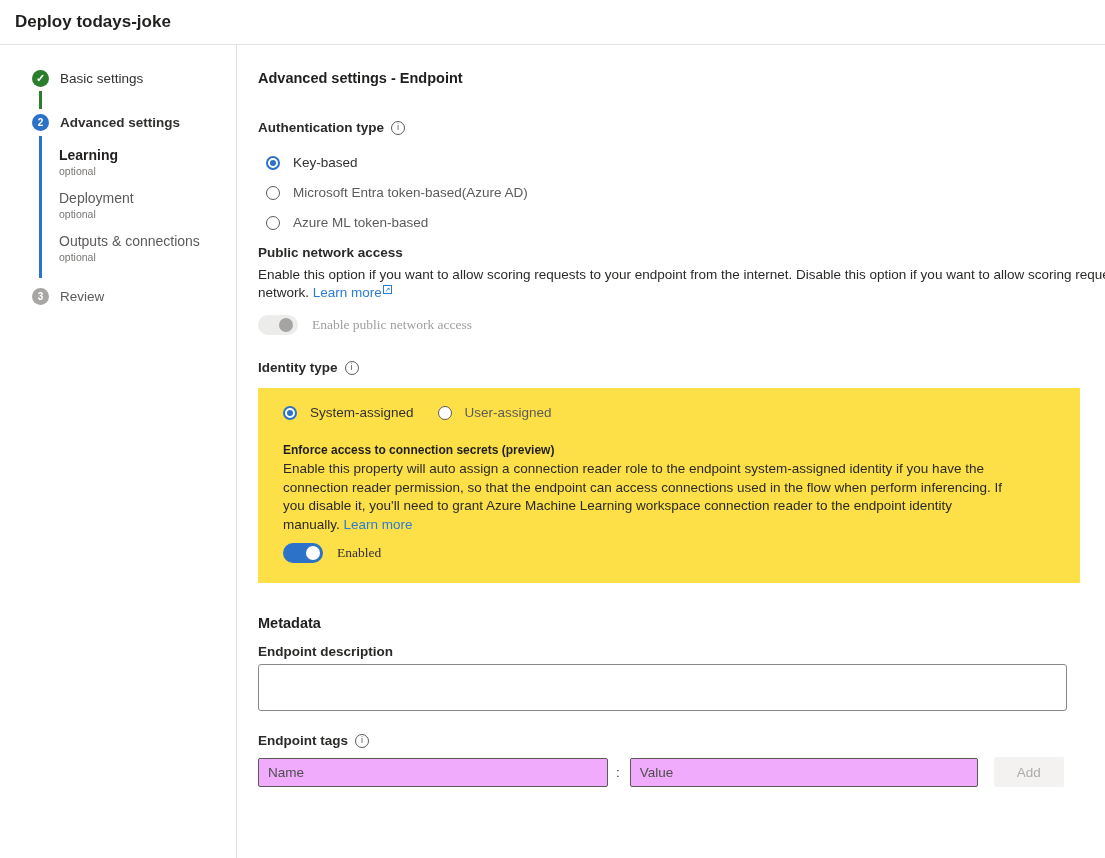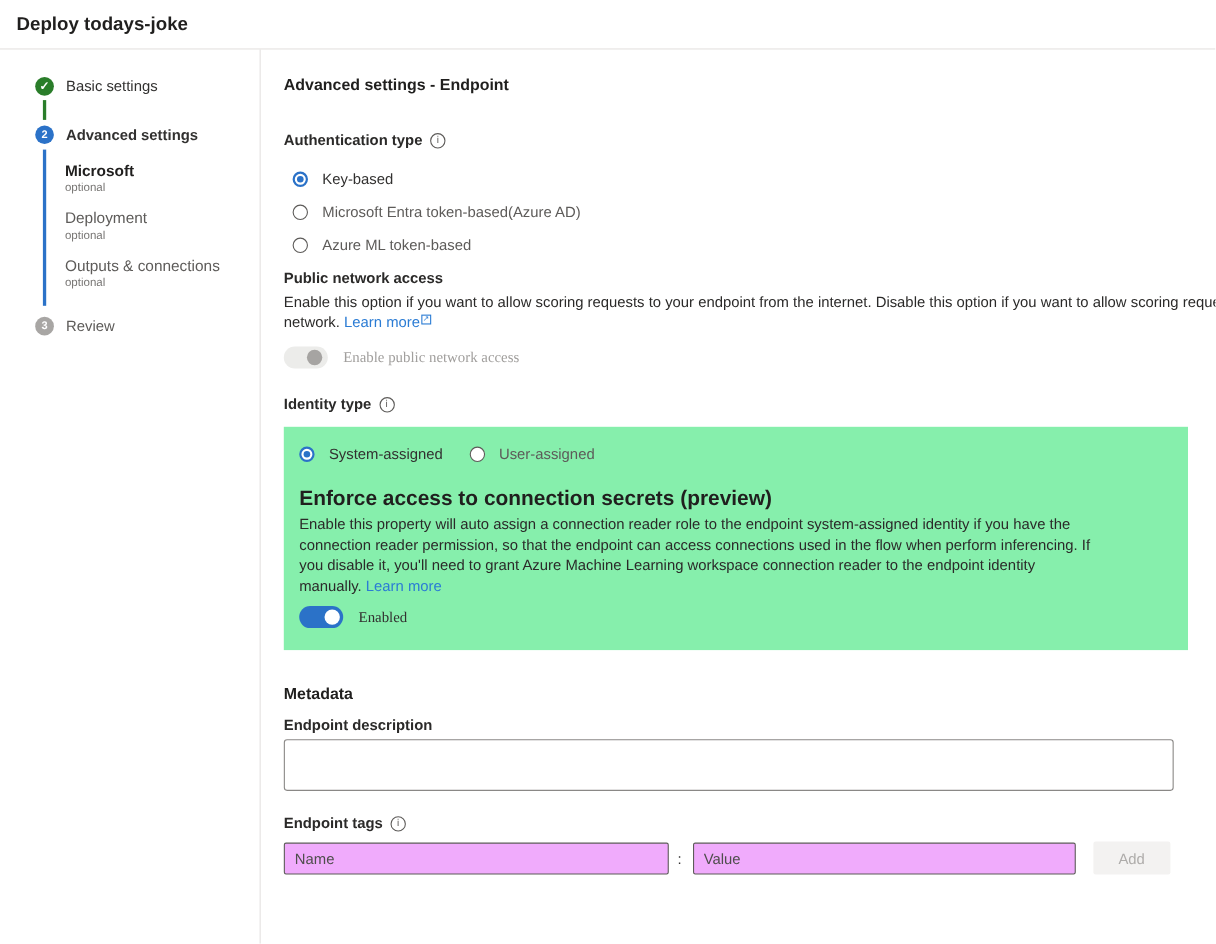--- a/index.html
+++ b/index.html
@@ -68,24 +68,24 @@
   .toggle { width:40px; height:20px; border-radius:10px; position:relative; flex:none; cursor:pointer; }
   .toggle .knob { width:14px; height:14px; border-radius:50%; position:absolute; top:3px; }
   .toggle.on { background:#2b72c8; }
   .toggle.on .knob { right:3px; background:#fff; }
   .toggle.disabled { background:#ececea; cursor:default; }
   .toggle.disabled .knob { right:5px; background:#a6a4a2; }
   .toggle-label { color:#323130;font-family:Liberation Serif, serif; }
   .toggle-label.dim { color:#a19f9d; }
 
   .identity-label { margin-top:25px; }
-  .panel { background:#86efac; width:822px; margin-top:13px; padding:17px 20px 20px 14px; }
+  .panel { background:#fde047; width:822px; margin-top:13px; padding:17px 20px 20px 25px; }
   .panel .radio-inline { display:flex; align-items:center; gap:24px; }
   .panel .radio-inline .radio-row { margin-bottom:0; }
-  .enforce-title { font-weight:600; color:#201f1e; margin-top:23px; font-size:19px; }
+  .enforce-title { font-weight:600; color:#201f1e; margin-top:23px; font-size:12px; }
   .enforce-desc { max-width:722px; line-height:18.5px; margin-top:3px; }
   .panel .toggle-row { margin-top:9px; }
 
   .metadata-heading { margin-top:32px; }
   .desc-field-label { margin-top:13px; }
   .description-box { width:809px; height:47px; border:1px solid #8a8886; border-radius:3px;
                      margin-top:5px; resize:none; font-family:inherit; font-size:13.5px; padding:6px 9px; color:#323130; }
   .tags-label { margin-top:19px; }
   .tags-row { display:flex; align-items:center; margin-top:9px; }
   .tag-input { height:29px; border:1px solid #5d5b59; border-radius:2px; padding:0 9px;
@@ -123,21 +123,21 @@
 
     <div class="step-row">
       <span class="step-icon icon-active">2</span>
       <span class="step-label bold">Advanced settings</span>
     </div>
 
     <div class="sub-wrap">
       <div class="blue-line"></div>
       <div class="substeps">
         <div class="substep active">
-          <div class="name">Microsoft</div>
+          <div class="name">Learning</div>
           <div class="note">optional</div>
         </div>
         <div class="substep">
           <div class="name">Deployment</div>
           <div class="note">optional</div>
         </div>
         <div class="substep">
           <div class="name">Outputs &amp; connections</div>
           <div class="note">optional</div>
         </div>

